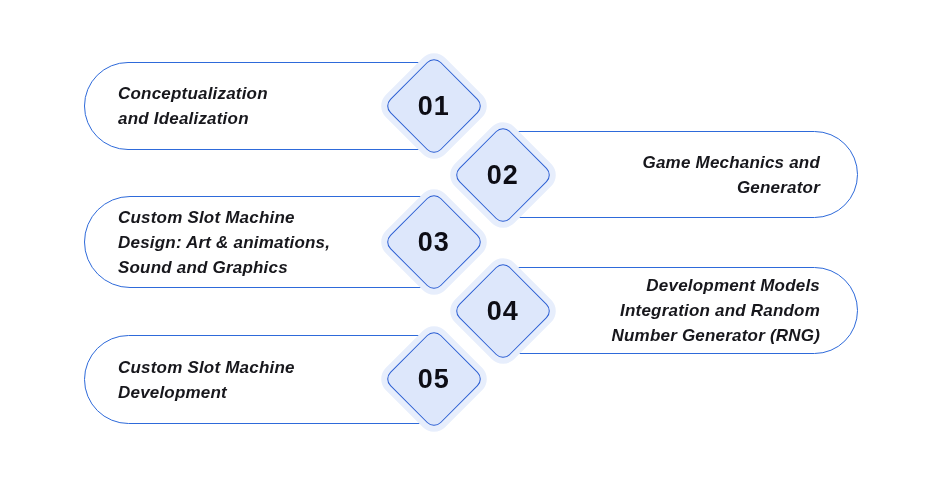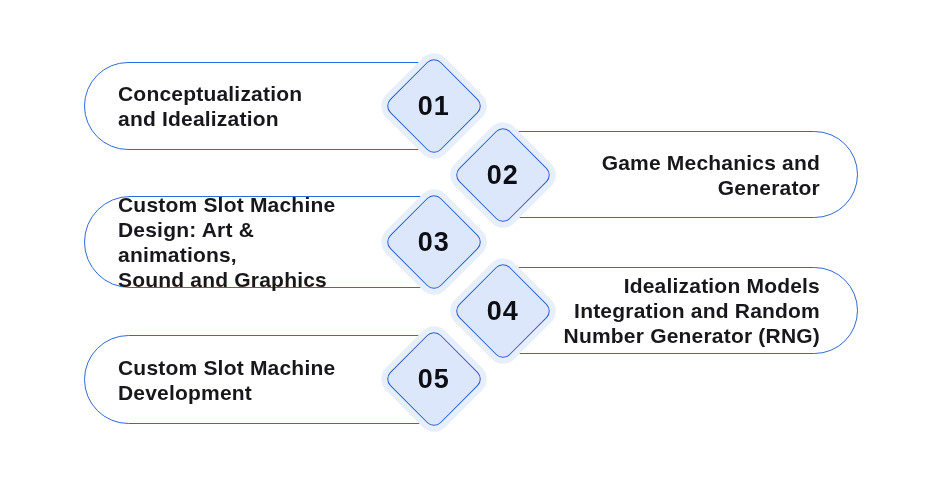--- a/index.html
+++ b/index.html
@@ -24,25 +24,26 @@
   .pill{
     position:absolute;
     background:#ffffff;
     border:1.5px solid var(--pill-border);
     border-radius:46px;
     display:flex;
     align-items:center;
   }
   .pill .label{
     white-space:pre-line;
-    font-size:21px;
+    font-size:17px;
     line-height:25px;
     font-weight:600;
     letter-spacing:.2px;
     color:var(--label-text);
+    font-style:italic;
   }
   .pill.left{justify-content:flex-start;padding-left:33px;padding-right:95px}
   .pill.left .label{text-align:left}
   .pill.right{justify-content:flex-end;padding-right:37px;padding-left:95px}
   .pill.right .label{text-align:right}
 
   .p1{left:84px;top:62px;width:386px;height:88px}
   .p2{left:467px;top:131px;width:391px;height:87px}
   .p3{left:84px;top:196px;width:386px;height:92px}
   .p4{left:467px;top:267px;width:391px;height:87px}
@@ -89,21 +90,21 @@
 Generator</div>
   </div>
 
   <div class="pill left p3">
     <div class="label">Custom Slot Machine
 Design: Art &amp; animations,
 Sound and Graphics</div>
   </div>
 
   <div class="pill right p4">
-    <div class="label">Idealization Models
+    <div class="label">Development Models
 Integration and Random
 Number Generator (RNG)</div>
   </div>
 
   <div class="pill left p5">
     <div class="label">Custom Slot Machine
 Development</div>
   </div>
 
   <div class="diamond d1">

